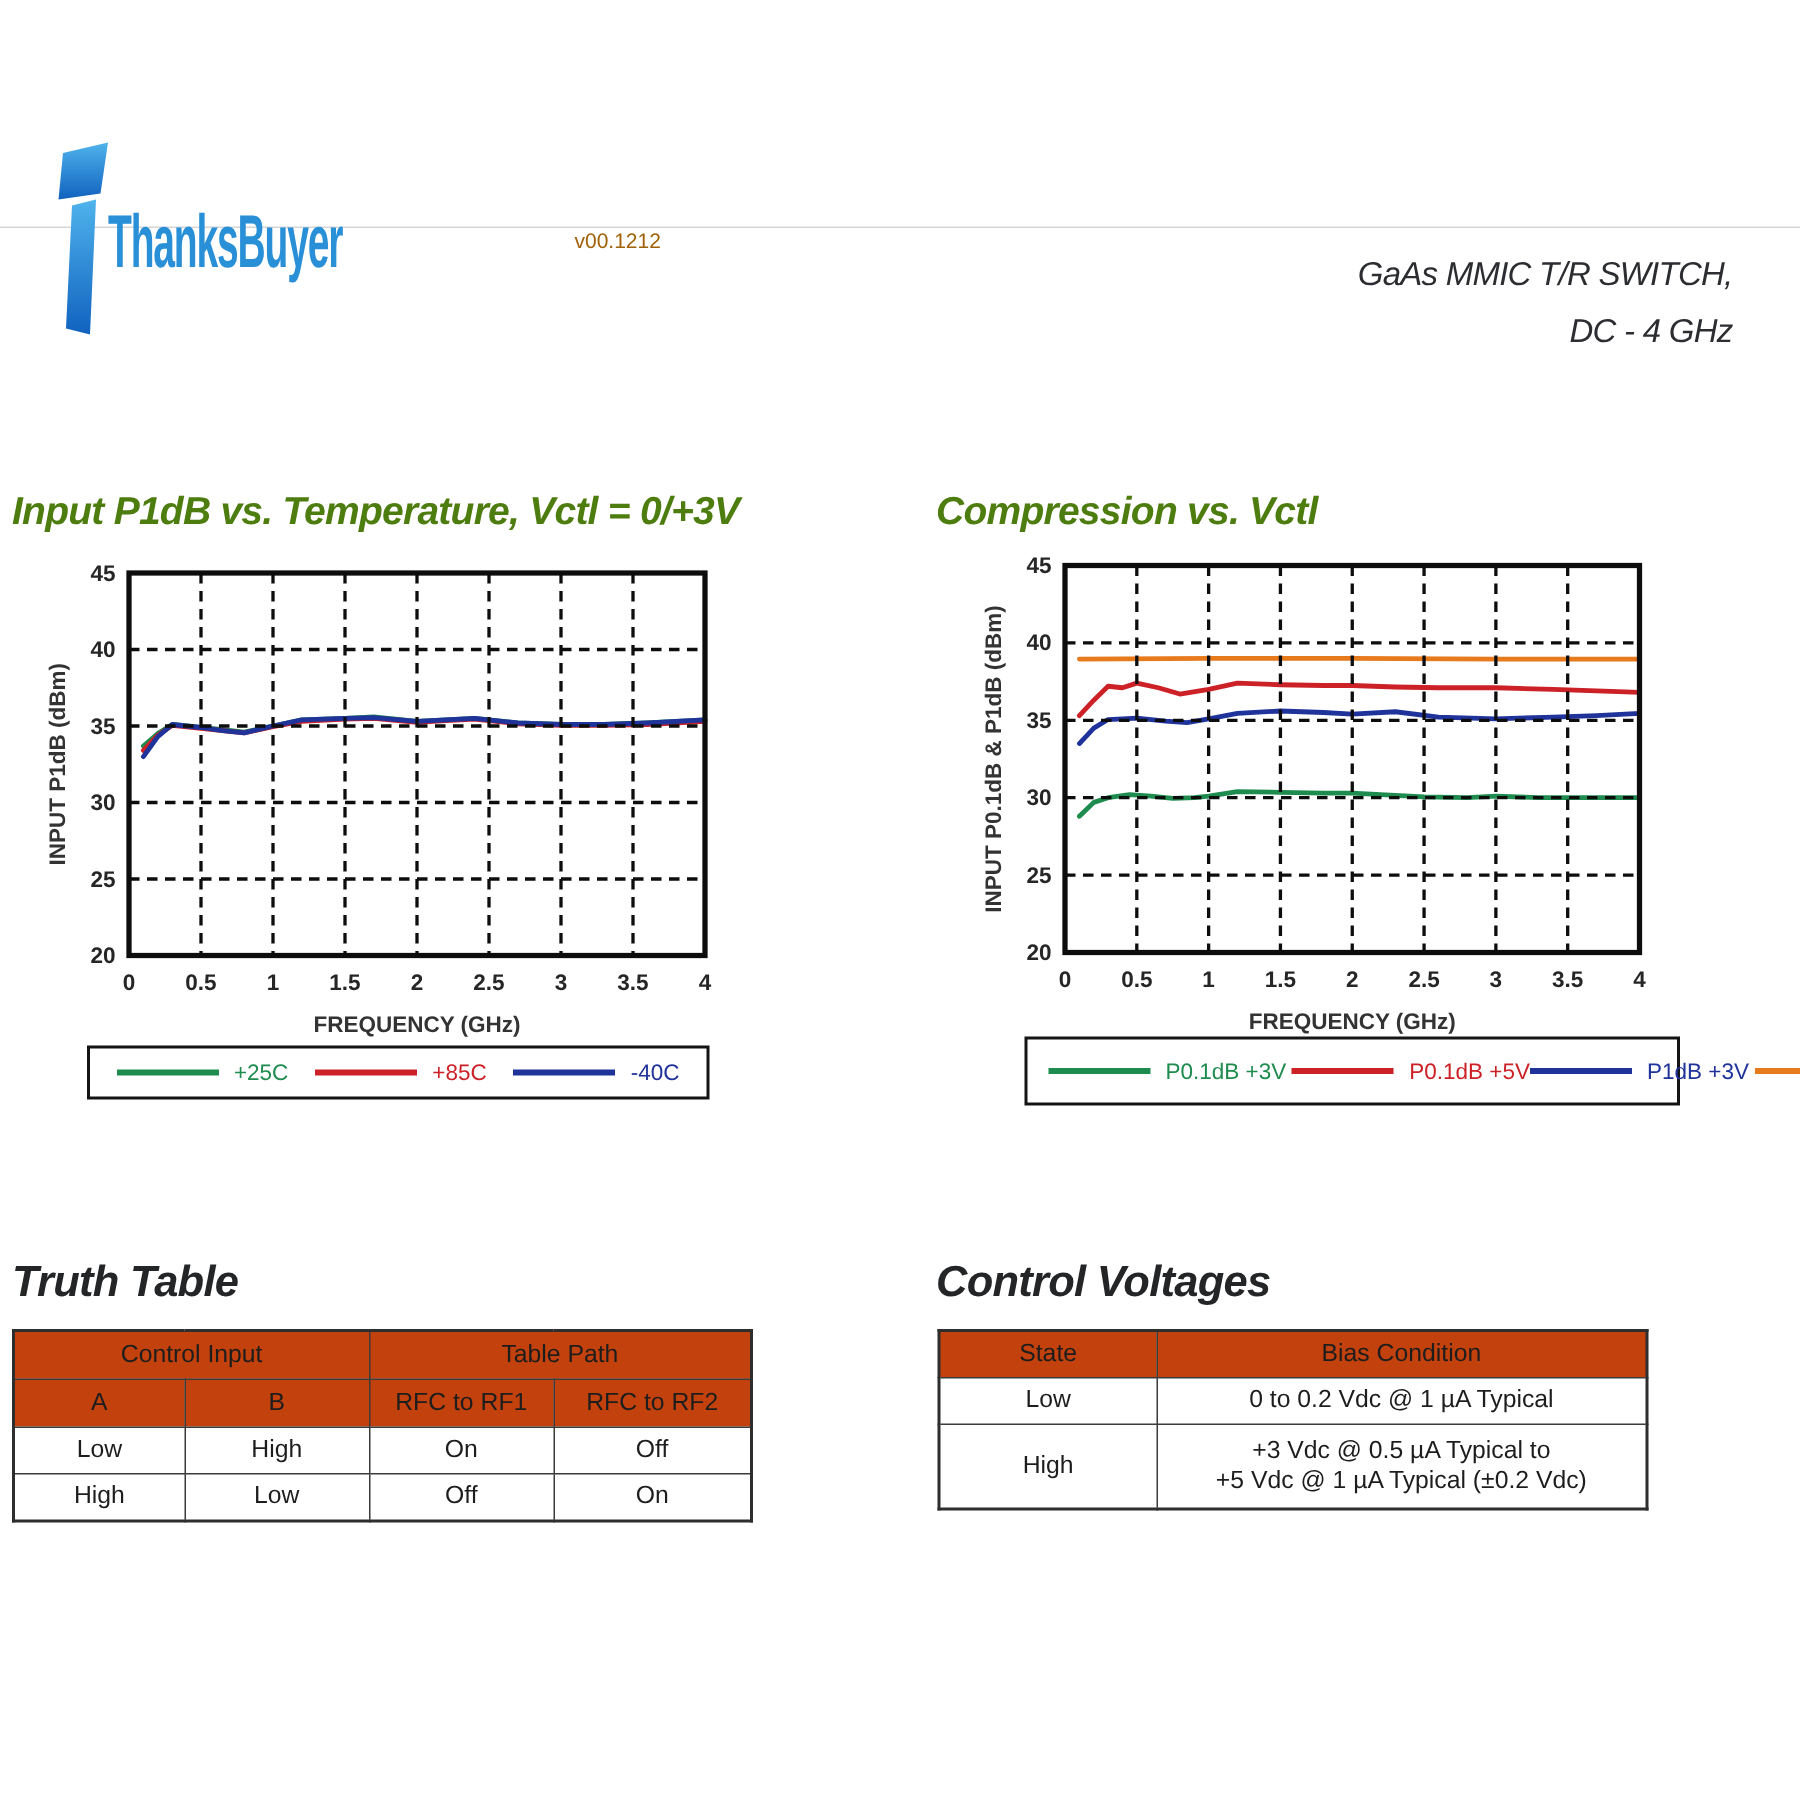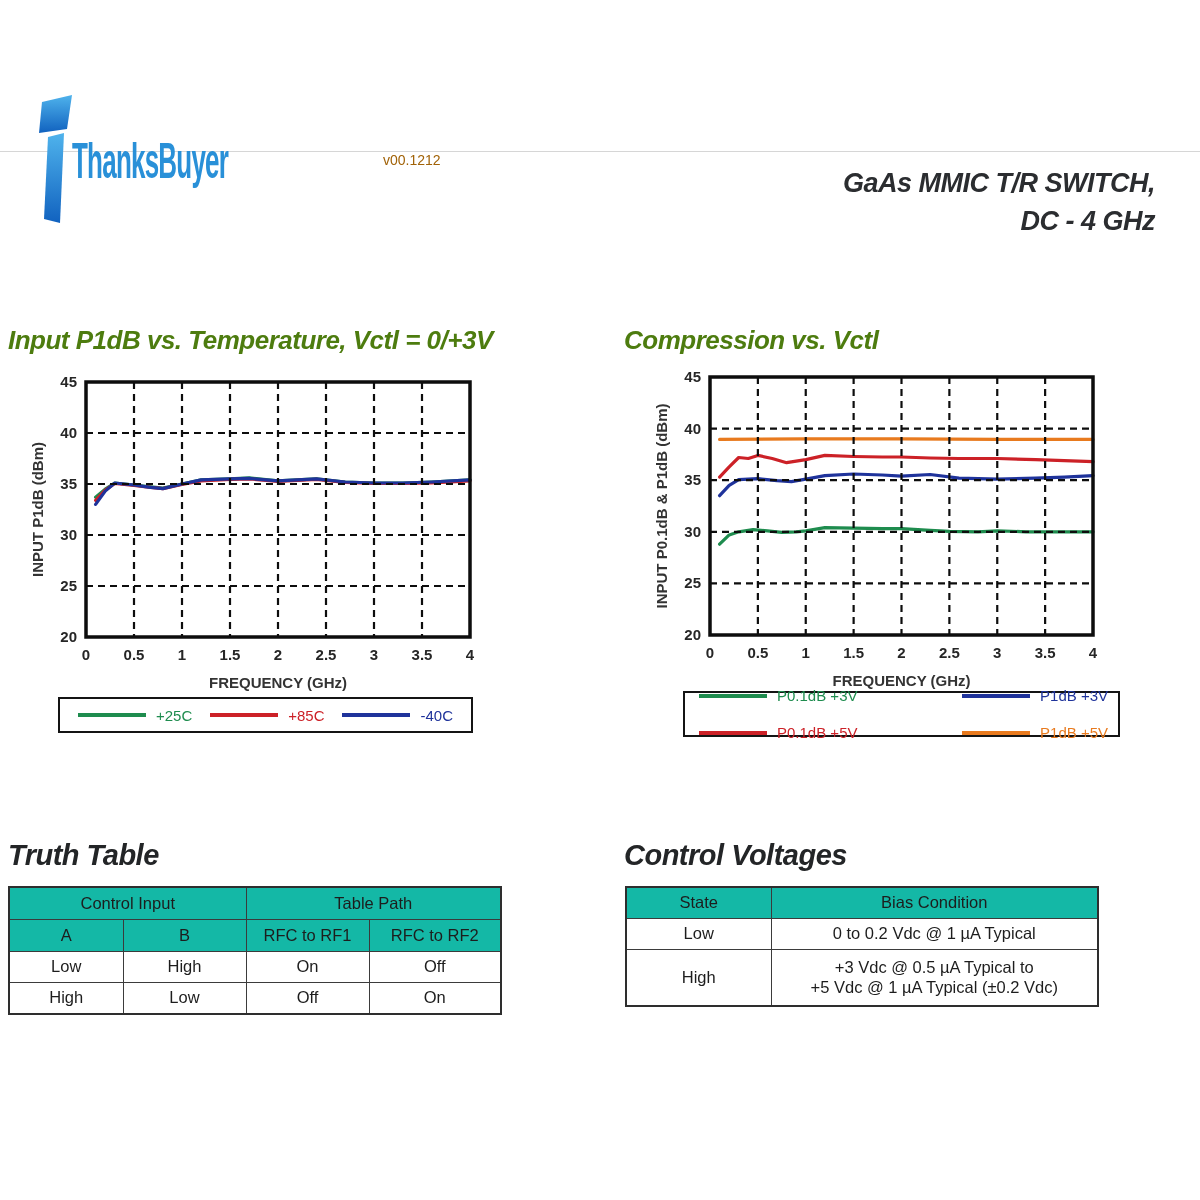--- a/index.html
+++ b/index.html
@@ -1,46 +1,46 @@
 <!DOCTYPE html>
 <html><head>
 <meta charset="utf-8">
 <style>
   html,body{margin:0;padding:0;background:#ffffff;}
   .page{position:relative;width:1200px;height:1032px;background:#ffffff;overflow:hidden;
         font-family:"Liberation Sans",sans-serif;}
   .abs{position:absolute;}
   .hairline{position:absolute;left:0;top:151px;width:1200px;height:1px;background:#d6d6d6;}
   .version{position:absolute;left:383px;top:152px;font-size:14px;color:#a16207;}
-  .doc-title{position:absolute;right:45px;top:164px;text-align:right;font-size:27px;
-             font-weight:bold;font-style:italic;color:#2b2d30;line-height:38px;letter-spacing:-0.5px;}
+  .doc-title{position:absolute;right:45px;top:164px;text-align:right;font-size:22px;
+             font-weight:normal;font-style:italic;color:#2b2d30;line-height:38px;letter-spacing:-0.5px;}
   .chart-title{position:absolute;font-size:26px;font-weight:bold;font-style:italic;
                color:#4d7c0f;letter-spacing:-0.5px;white-space:nowrap;}
   .section-title{position:absolute;font-size:29px;font-weight:bold;font-style:italic;
                  color:#232527;letter-spacing:-0.5px;white-space:nowrap;}
   svg.chart{position:absolute;overflow:visible;}
   svg.chart text{font-family:"Liberation Sans",sans-serif;}
   .tick-label{font-size:15px;font-weight:bold;fill:#262626;}
   .axis-label{font-size:15px;font-weight:bold;fill:#333333;}
   
   .legend{position:absolute;border:2.5px solid #141414;background:#ffffff;
           display:flex;align-items:center;box-sizing:border-box;}
   .legend-1{left:58px;top:697px;width:415px;height:36px;justify-content:space-evenly;text-align:center;}
   .legend-2{left:683px;top:691px;width:437px;height:46px;justify-content:space-between;
             padding:0 10px 0 14px;}
-  .lg-col{display:flex;flex-direction:column;gap:20px;}
+  .lg-col{display:flex;gap:4px;}
   .lg-entry{display:flex;align-items:center;gap:10px;}
   .lg-line{width:68px;height:4px;}
   .lg-label{font-size:15px;white-space:nowrap;}
   
   table.dtable{position:absolute;border-collapse:collapse;table-layout:fixed;
                font-size:16.5px;color:#1d1d1d;text-align:center;background:#ffffff;
                border:2.5px solid #2e2e2e;}
   table.dtable td{border:1.5px solid #3b3b3b;padding:0;vertical-align:middle;}
-  table.dtable tr.hdr td{background:#14b8a6;}
+  table.dtable tr.hdr td{background:#c2410c;}
   tr.h31{height:31px;} tr.h32{height:32px;} tr.h57{height:57px;}
   .bias-two-line{line-height:20px;display:inline-block;}
   
   .brand-text{position:absolute;left:72px;top:136px;font-size:50px;font-weight:bold;
               letter-spacing:-1.5px;color:#2990d8;transform:scaleX(0.52);
               transform-origin:left top;white-space:nowrap;line-height:1;}
 </style>
 </head>
 <body>
 

